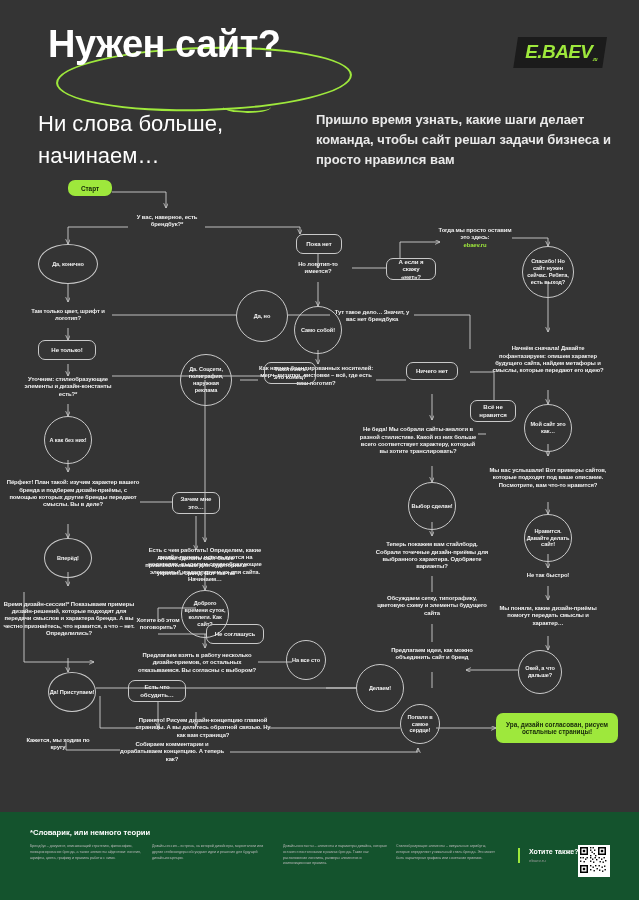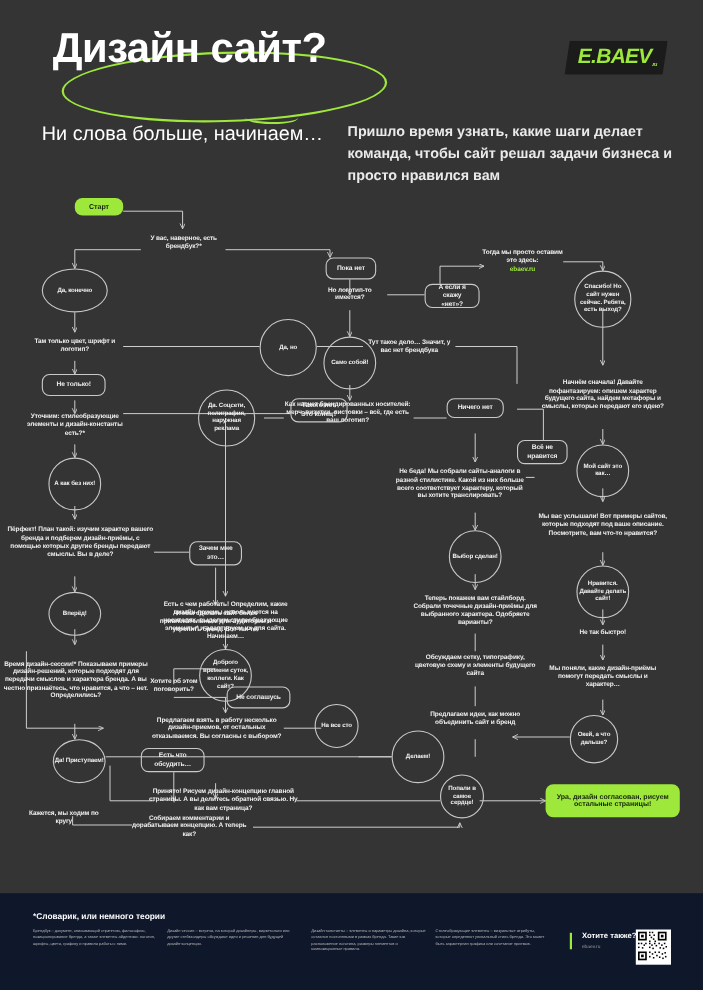--- a/index.html
+++ b/index.html
@@ -40,21 +40,21 @@
   }
   .logo-text{
     color:#9ee83c;font-weight:bold;font-size:19px;font-style:italic;
     letter-spacing:-0.6px;line-height:1;
   }
   .logo-sub{color:#9ee83c;font-size:5px;vertical-align:bottom;font-style:italic;}
 
   
   .lead{
     position:absolute;left:38px;top:108px;width:270px;
-    font-size:18px;line-height:1.45;color:#ffffff;font-weight:normal;
+    font-size:22px;line-height:1.45;color:#ffffff;font-weight:normal;
   }
   .intro{
     position:absolute;left:316px;top:110px;width:300px;
     font-size:13px;line-height:1.55;color:#eaeaea;font-weight:bold;
   }
 
   
   .flow{position:absolute;left:0;top:172px;width:639px;height:640px;}
   .flow svg{position:absolute;left:0;top:0;width:639px;height:640px;}
 
@@ -78,21 +78,21 @@
   }
   
   .green{
     background:#9ee83c;border:none;border-radius:7px;
     color:#16270a;font-size:6.4px;font-weight:bold;
     display:flex;align-items:center;justify-content:center;text-align:center;
   }
   .accent{color:#9ee83c;}
 
   
-  .footer{position:absolute;left:0;top:812px;width:639px;height:88px;background:#0f172a;}
+  .footer{position:absolute;left:0;top:812px;width:639px;height:88px;background:#14532d;}
   .foot-title{
     position:absolute;left:30px;top:16px;font-size:7.6px;font-weight:bold;color:#ffffff;
   }
   .gloss{position:absolute;top:32px;font-size:3.6px;line-height:1.62;color:#b9b9b9;}
   .g1{left:30px;width:112px;}
   .g2{left:152px;width:112px;}
   .g3{left:283px;width:106px;}
   .g4{left:396px;width:104px;}
   .cta{position:absolute;left:518px;top:36px;padding-left:9px;border-left:2px solid #9ee83c;}
   .cta-title{font-size:7px;font-weight:bold;color:#ffffff;}
@@ -102,21 +102,21 @@
 </style>
 </head>
 <body>
 
 <div class="page">
 
   <div class="header">
     <div class="title-wrap">
       <div class="ellipse"></div>
       <div class="ellipse-tail"></div>
-      <h1 class="title">Дизайн сайт?</h1>
+      <h1 class="title">Нужен сайт?</h1>
     </div>
     <div class="logo">
       <span class="logo-text"><span>E.BAEV</span><span class="logo-sub">.ru</span></span>
     </div>
   </div>
 
   <div class="lead">Ни слова больше, начинаем…</div>
   <div class="intro">Пришло время узнать, какие шаги делает команда, чтобы сайт решал задачи бизнеса и просто нравился вам</div>
 
   <div class="flow">

